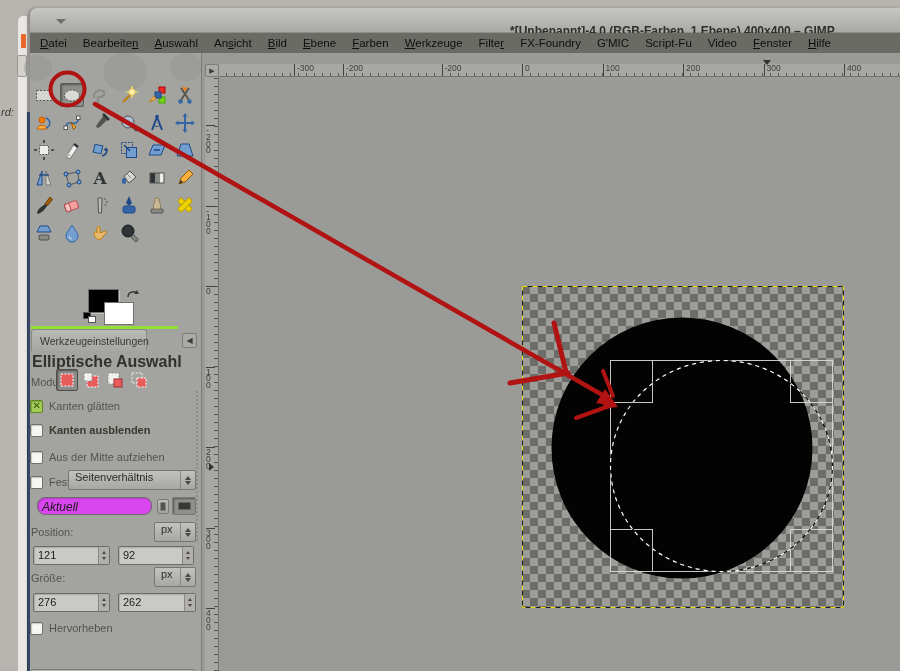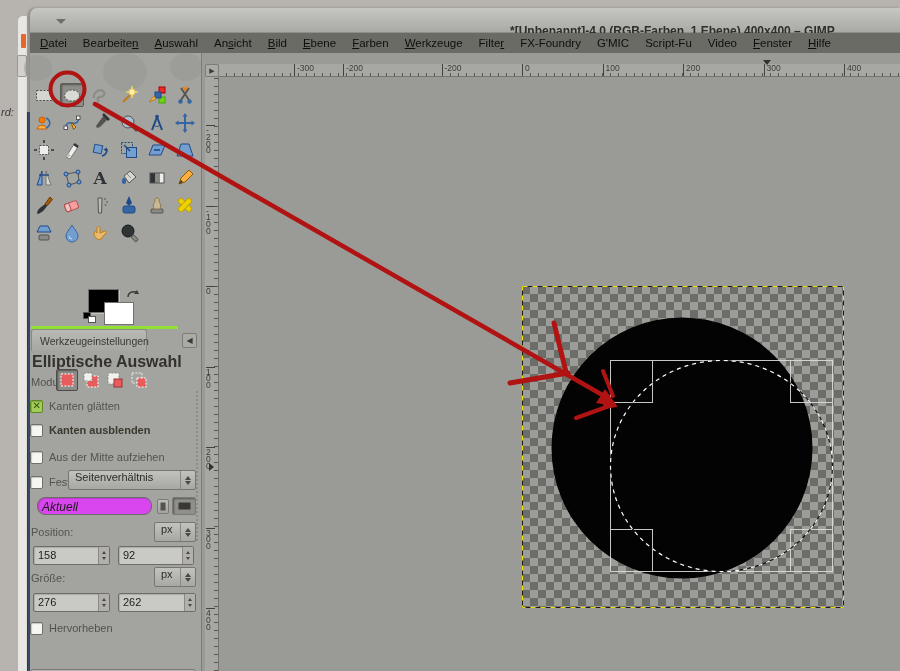--- a/index.html
+++ b/index.html
@@ -472,21 +472,21 @@
 
           <span class="cb-label" style="position:absolute;left:1px;top:175px;">Position:</span>
           <div class="combo" style="left:124px;top:171px;width:42px;height:20px;">
             <span class="combo-text">px</span>
             <span class="combo-arrows">
                 <i class="tri-up"></i>
                 <i class="tri-dn"></i>
               </span>
           </div>
           <div class="spin" style="left:3px;top:195px;width:77px;height:19px;">
-            <span class="spin-value">158</span>
+            <span class="spin-value">121</span>
             <span class="spinner">
                 <i class="tri-up"></i>
                 <i class="tri-dn"></i>
               </span>
           </div>
           <div class="spin" style="left:88px;top:195px;width:76px;height:19px;">
             <span class="spin-value">92</span>
             <span class="spinner">
                 <i class="tri-up"></i>
                 <i class="tri-dn"></i>

